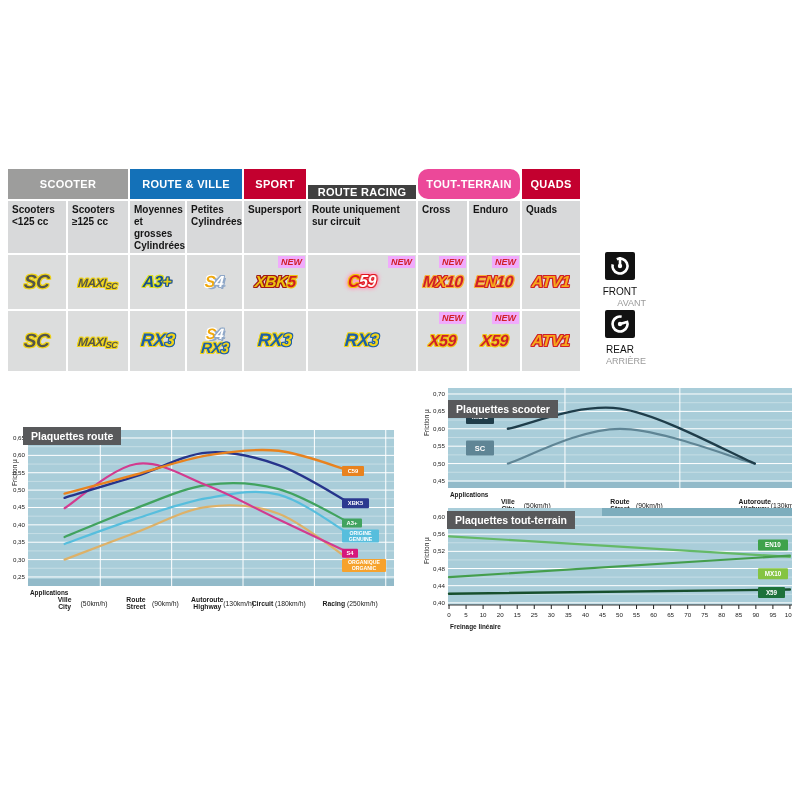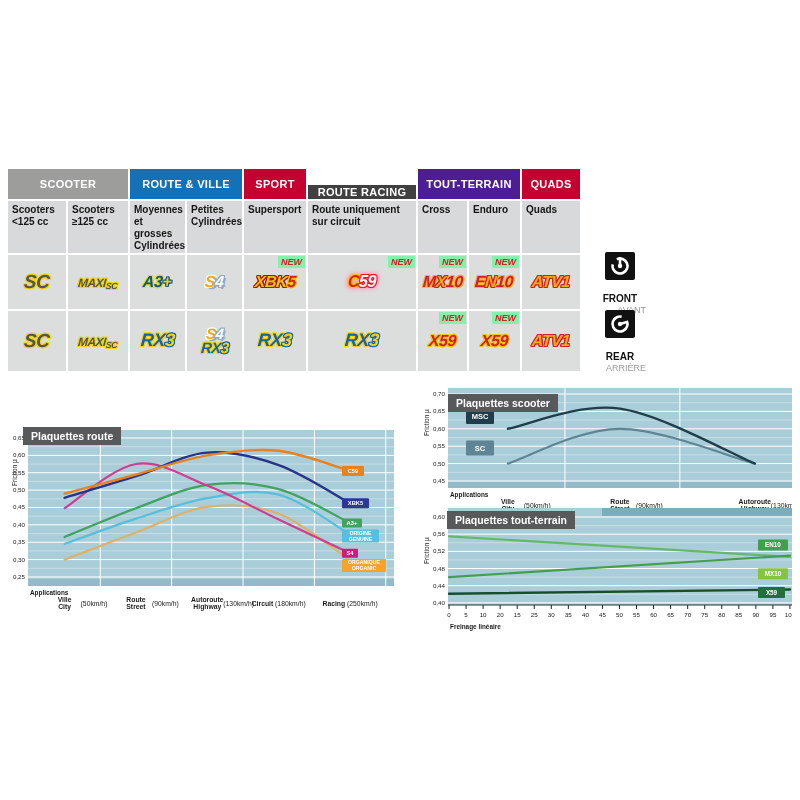--- a/index.html
+++ b/index.html
@@ -9,21 +9,21 @@
   
   #brake-table{position:absolute;left:8px;top:169px;display:grid;
     grid-template-columns:58px 60px 55px 55px 62px 108px 49px 51px 58px;
     grid-template-rows:30px 52px 54px 60px;gap:2px;background:#fff;}
   .gh{color:#fff;font-weight:bold;font-size:11px;letter-spacing:.3px;
       display:flex;align-items:center;justify-content:center;text-align:center;}
   .sh{background:#d8d9da;color:#151515;font-weight:bold;font-size:10px;line-height:1.2;
       padding:3px 2px 0 4px;white-space:pre-line;}
   .cell{background:#dcdddd;position:relative;display:flex;flex-direction:column;
         align-items:center;justify-content:center;overflow:visible;}
-  .new{position:absolute;top:1px;right:1px;background:#86efac;color:#cf1f28;
+  .new{position:absolute;top:1px;right:1px;background:#f0abfc;color:#cf1f28;
        font-weight:bold;font-style:italic;font-size:9px;line-height:12px;padding:0 3px;}
   .logo{font-style:italic;font-weight:900;font-size:16px;line-height:.95;
         white-space:nowrap;letter-spacing:-.5px;transform:skewX(-4deg);}
   .lg-sc{font-size:19px}.lg-rx3{font-size:18px}.lg-st{font-size:15px}
   .t-sc,.t-maxi,.t-maxi2{color:#55564a;text-shadow:-1px -1px 0 #f0d419,0 -1px 0 #f0d419,1px -1px 0 #f0d419,-1px 0 0 #f0d419,1px 0 0 #f0d419,-1px 1px 0 #f0d419,0 1px 0 #f0d419,1px 1px 0 #f0d419;}
   .t-maxi{font-size:12px}.t-maxi2{font-size:9px;vertical-align:-2px;}
   .t-a3{color:#174f92;text-shadow:-1px -1px 0 #dde01f,0 -1px 0 #dde01f,1px -1px 0 #dde01f,-1px 0 0 #dde01f,1px 0 0 #dde01f,-1px 1px 0 #dde01f,0 1px 0 #dde01f,1px 1px 0 #dde01f;}
   .t-a3p{color:#e3d018;text-shadow:-1px -1px 0 #174f92,0 -1px 0 #174f92,1px -1px 0 #174f92,-1px 0 0 #174f92,1px 0 0 #174f92,-1px 1px 0 #174f92,0 1px 0 #174f92,1px 1px 0 #174f92;}
   .t-s4s{color:#f0a80c;text-shadow:-1px -1px 0 #fff,1px -1px 0 #fff,-1px 1px 0 #fff,2px 2px 0 #90a8c8;}
   .t-s44{color:#fff;text-shadow:-1px -1px 0 #90a8c8,0 -1px 0 #90a8c8,1px -1px 0 #90a8c8,-1px 0 0 #90a8c8,1px 0 0 #90a8c8,-1px 1px 0 #90a8c8,0 1px 0 #90a8c8,2px 2px 0 #90a8c8;}
@@ -34,55 +34,55 @@
   .t-c5959{color:#fff;text-shadow:-1px -1px 0 #e0161f,0 -1px 0 #e0161f,1px -1px 0 #e0161f,-1px 0 0 #e0161f,1px 0 0 #e0161f,-1px 1px 0 #e0161f,0 1px 0 #e0161f,1px 1px 0 #e0161f;}
   .t-red{color:#cf1f28;text-shadow:-1px -1px 0 #f7b23b,0 -1px 0 #f7b23b,1px -1px 0 #f7b23b,-1px 0 0 #f7b23b,1px 0 0 #f7b23b,-1px 1px 0 #f7b23b,0 1px 0 #f7b23b,1px 1px 0 #f7b23b;}
   .t-yel{color:#f7a81b;text-shadow:-1px -1px 0 #cf1f28,0 -1px 0 #cf1f28,1px -1px 0 #cf1f28,-1px 0 0 #cf1f28,1px 0 0 #cf1f28,-1px 1px 0 #cf1f28,0 1px 0 #cf1f28,1px 1px 0 #cf1f28;}
   .t-rx{color:#1d5fa8;text-shadow:-1px -1px 0 #f0d419,0 -1px 0 #f0d419,1px -1px 0 #f0d419,-1px 0 0 #f0d419,1px 0 0 #f0d419,-1px 1px 0 #f0d419,0 1px 0 #f0d419,1px 1px 0 #f0d419;}
   .t-rx3{color:#f0d419;text-shadow:-1px -1px 0 #1d5fa8,0 -1px 0 #1d5fa8,1px -1px 0 #1d5fa8,-1px 0 0 #1d5fa8,1px 0 0 #1d5fa8,-1px 1px 0 #1d5fa8,0 1px 0 #1d5fa8,1px 1px 0 #1d5fa8;}
   .t-x59{color:#cf1f28;text-shadow:-1px -1px 0 #f0c419,0 -1px 0 #f0c419,1px -1px 0 #f0c419,-1px 0 0 #f0c419,1px 0 0 #f0c419,-1px 1px 0 #f0c419,0 1px 0 #f0c419,1px 1px 0 #f0c419;}
 
   
   .sideblk{position:absolute;left:594px;width:52px;text-align:center;}
   #side-front{top:252px}#side-rear{top:310px}
-  .sideblk .lab{font-weight:bold;font-size:10px;color:#111;margin-top:9px;}
+  .sideblk .lab{font-weight:normal;font-size:10px;color:#111;margin-top:2px;}
   .sideblk .sub{font-size:9px;color:#9a9a9a;margin-top:1px;text-align:right;}
 
   
   #section-title{position:absolute;left:5px;top:387px;background:#58595b;color:#fff;
     font-weight:bold;font-size:12.5px;padding:4px 10px 4px 8px;}
 
   
   .chart{position:absolute;}
   #chart-route{left:8px;top:424px;width:400px;height:200px;}
   #chart-scooter{left:420px;top:384px;width:372px;height:128px;}
   #chart-terrain{left:420px;top:506px;width:372px;height:136px;}
   .chart svg{position:absolute;left:0;top:0;width:100%;height:100%;}
   .chart-title{position:absolute;background:#58595b;color:#fff;font-weight:bold;
     font-size:10.5px;padding:3px 8px;z-index:2;}
   #chart-route .chart-title{left:15px;top:3px;}
-  #chart-scooter .chart-title{left:28px;top:10px;}
+  #chart-scooter .chart-title{left:28px;top:16px;}
   #chart-terrain .chart-title{left:27px;top:5px;}
   .ylabel{position:absolute;font-size:6.5px;color:#222;transform:rotate(-90deg);
     transform-origin:left top;z-index:2;}
   #chart-route .ylabel{left:3px;top:62px;}
   #chart-scooter .ylabel{left:3px;top:52px;}
   #chart-terrain .ylabel{left:3px;top:58px;}
 </style>
 </head>
 <body>
 
 <div id="canvas">
 
   <div id="brake-table">
       <div class="gh" style="background: rgb(157, 157, 156); grid-column: span 2;">SCOOTER</div>
       <div class="gh" style="background: rgb(20, 113, 184); grid-column: span 2;">ROUTE &amp; VILLE</div>
       <div class="gh" style="background: rgb(195, 0, 47); grid-column: span 1;">SPORT</div>
       <div class="gh" style="background: #404040; grid-column: span 1; margin-top: 16px;">ROUTE RACING</div>
-      <div class="gh" style="background: #4c1d95; grid-column: span 2;">TOUT-TERRAIN</div>
+      <div class="gh" style="background: #ec4899; grid-column: span 2; border-radius: 10px;">TOUT-TERRAIN</div>
       <div class="gh" style="background: rgb(195, 0, 47); grid-column: span 1;">QUADS</div>
       <div class="sh">Scooters &lt;125 cc</div>
       <div class="sh">Scooters ≥125 cc</div>
       <div class="sh">Moyennes et grosses Cylindrées</div>
       <div class="sh">Petites Cylindrées</div>
       <div class="sh">Supersport</div>
       <div class="sh">Route uniquement sur circuit</div>
       <div class="sh">Cross</div>
       <div class="sh">Enduro</div>
       <div class="sh">Quads</div>

